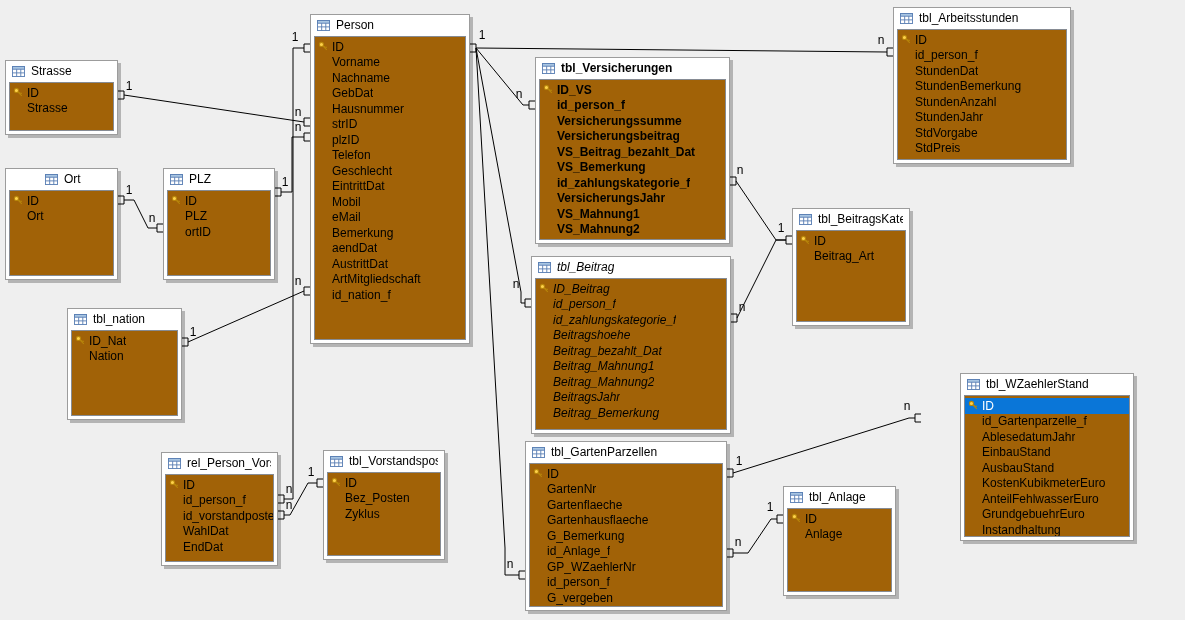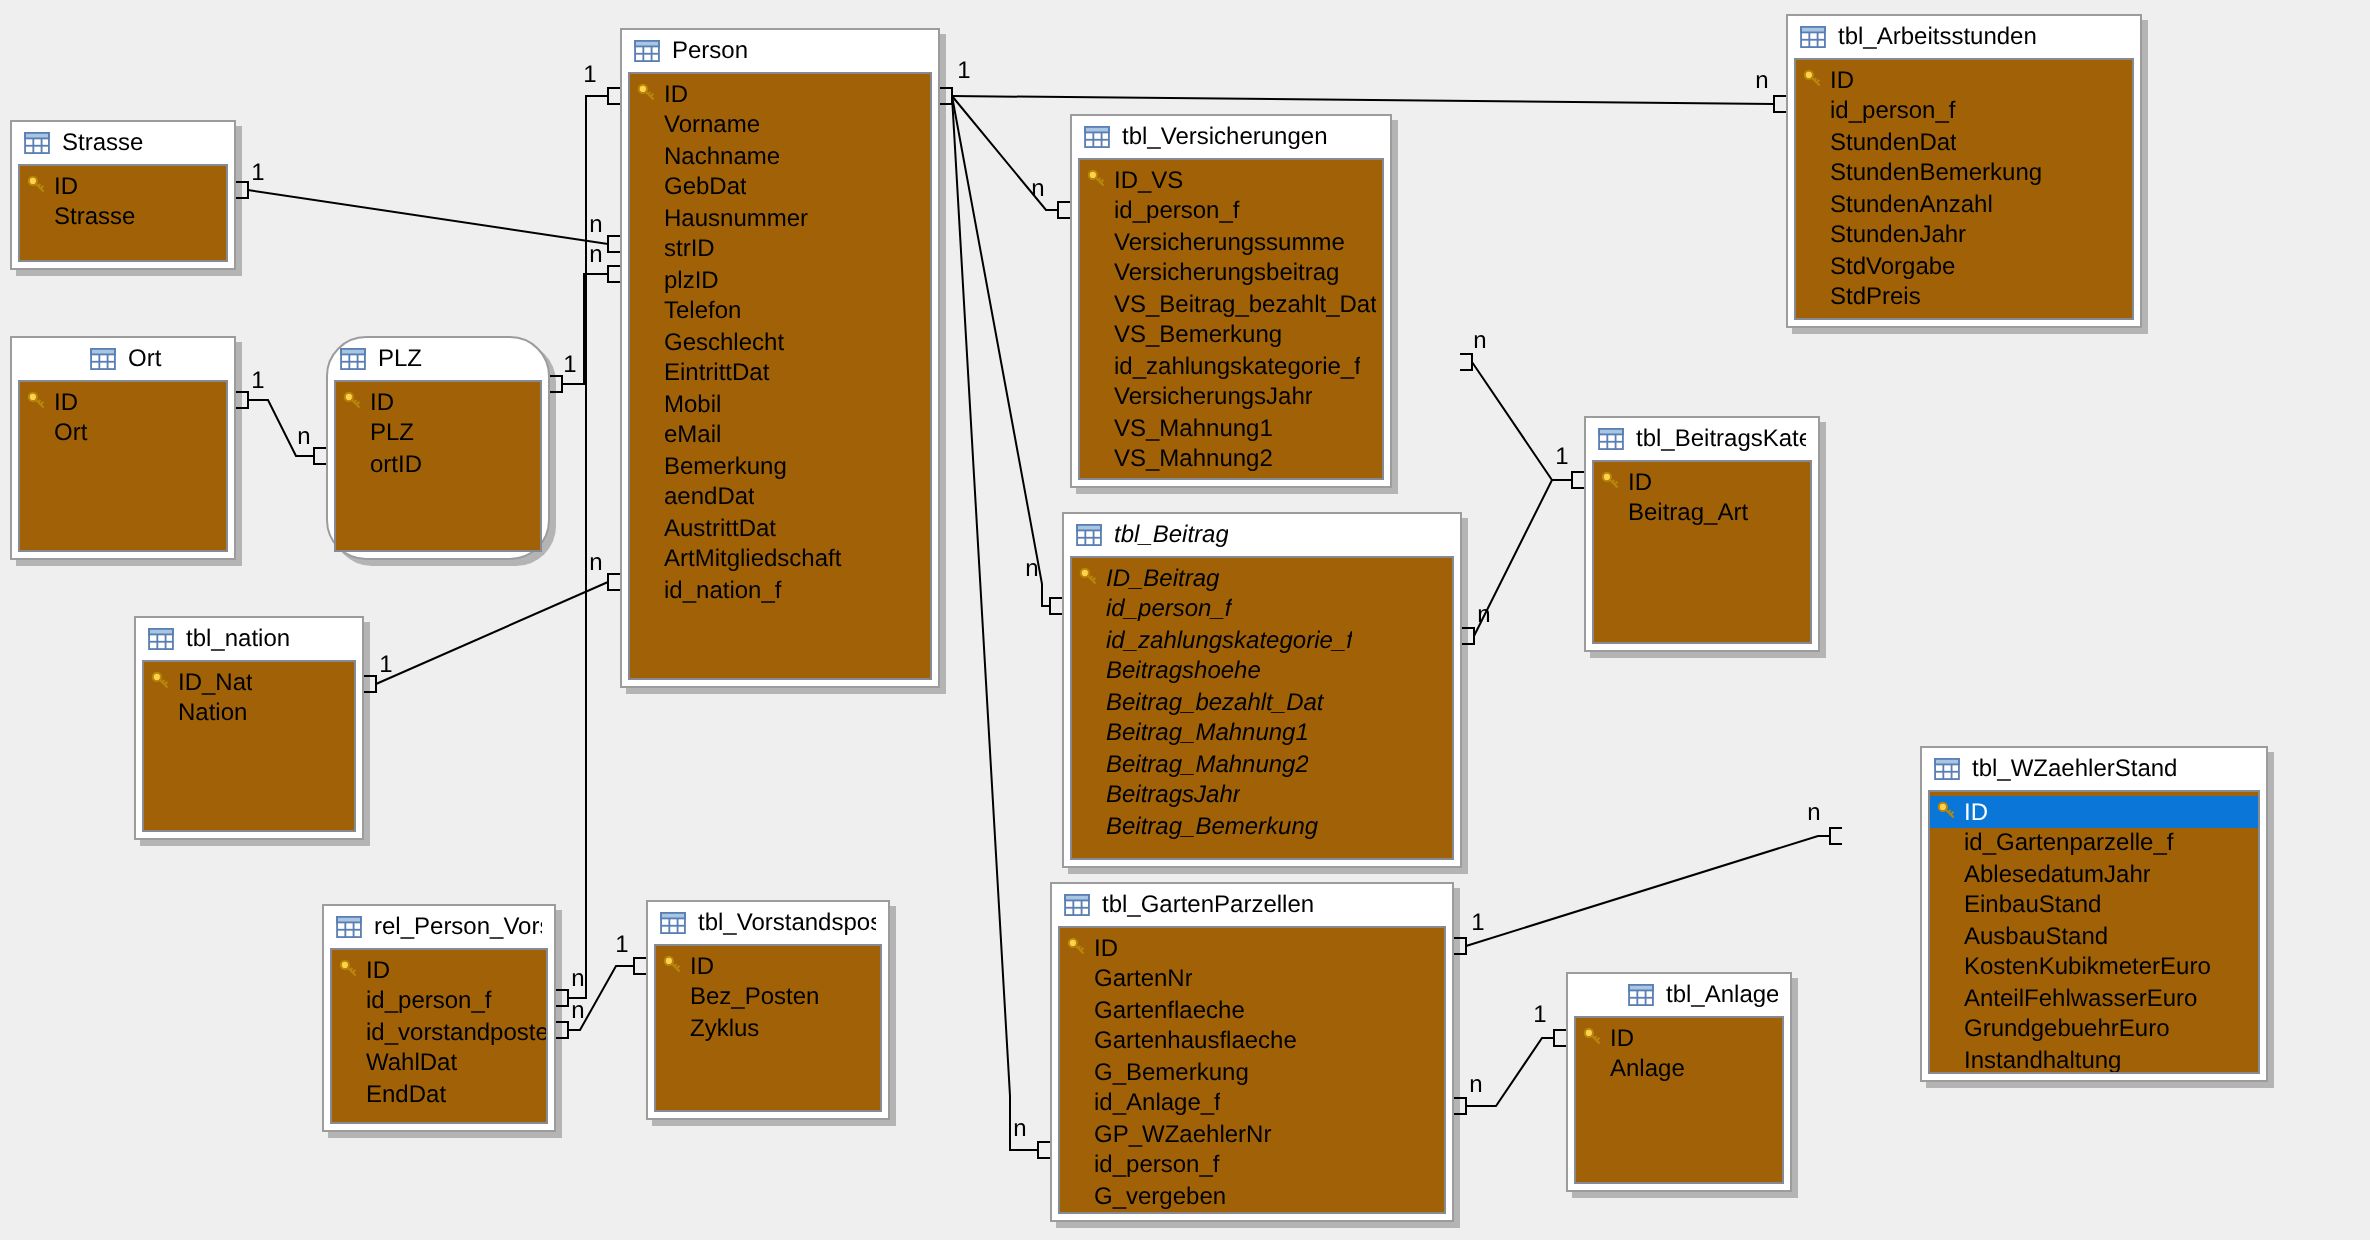--- a/index.html
+++ b/index.html
@@ -74,21 +74,21 @@
               </svg>
             </span>
             <span class="fname">ID</span>
           </div>
           <div class="frow">
             <span class="kcell"></span>
             <span class="fname">Ort</span>
           </div>
         </div>
       </div>
-      <div class="tbl" style="left: 163px; top: 168px; width: 112px; height: 112px; border-radius: 20px;">
+      <div class="tbl" style="left: 163px; top: 168px; width: 112px; height: 112px;">
         <div class="tbl-title">
           <span class="ticon">
             <svg width="13" height="11" viewBox="0 0 14 12">
               <rect x="0.5" y="0.5" width="13" height="11" fill="#ffffff" stroke="#5a7fb4"></rect>
               <rect x="0.5" y="0.5" width="13" height="3" fill="#a8c5e2" stroke="#5a7fb4"></rect>
               <line x1="5" y1="3.5" x2="5" y2="11.5" stroke="#5a7fb4"></line>
               <line x1="9.5" y1="3.5" x2="9.5" y2="11.5" stroke="#5a7fb4"></line>
               <line x1="0.5" y1="7.5" x2="13.5" y2="7.5" stroke="#5a7fb4"></line>
             </svg>
           </span>
@@ -299,21 +299,21 @@
           <div class="frow">
             <span class="kcell"></span>
             <span class="fname">Bez_Posten</span>
           </div>
           <div class="frow">
             <span class="kcell"></span>
             <span class="fname">Zyklus</span>
           </div>
         </div>
       </div>
-      <div class="tbl" style="left: 535px; top: 57px; width: 161px; height: 187px;">
+      <div class="tbl" style="left: 535px; top: 57px; width: 195px; height: 187px; font-weight: bold;">
         <div class="tbl-title">
           <span class="ticon">
             <svg width="13" height="11" viewBox="0 0 14 12">
               <rect x="0.5" y="0.5" width="13" height="11" fill="#ffffff" stroke="#5a7fb4"></rect>
               <rect x="0.5" y="0.5" width="13" height="3" fill="#a8c5e2" stroke="#5a7fb4"></rect>
               <line x1="5" y1="3.5" x2="5" y2="11.5" stroke="#5a7fb4"></line>
               <line x1="9.5" y1="3.5" x2="9.5" y2="11.5" stroke="#5a7fb4"></line>
               <line x1="0.5" y1="7.5" x2="13.5" y2="7.5" stroke="#5a7fb4"></line>
             </svg>
           </span>
@@ -503,21 +503,21 @@
               </svg>
             </span>
             <span class="fname">ID</span>
           </div>
           <div class="frow">
             <span class="kcell"></span>
             <span class="fname">Beitrag_Art</span>
           </div>
         </div>
       </div>
-      <div class="tbl" style="left: 783px; top: 486px; width: 113px; height: 110px; padding-left: 24px;">
+      <div class="tbl" style="left: 783px; top: 486px; width: 113px; height: 110px;">
         <div class="tbl-title">
           <span class="ticon">
             <svg width="13" height="11" viewBox="0 0 14 12">
               <rect x="0.5" y="0.5" width="13" height="11" fill="#ffffff" stroke="#5a7fb4"></rect>
               <rect x="0.5" y="0.5" width="13" height="3" fill="#a8c5e2" stroke="#5a7fb4"></rect>
               <line x1="5" y1="3.5" x2="5" y2="11.5" stroke="#5a7fb4"></line>
               <line x1="9.5" y1="3.5" x2="9.5" y2="11.5" stroke="#5a7fb4"></line>
               <line x1="0.5" y1="7.5" x2="13.5" y2="7.5" stroke="#5a7fb4"></line>
             </svg>
           </span>

